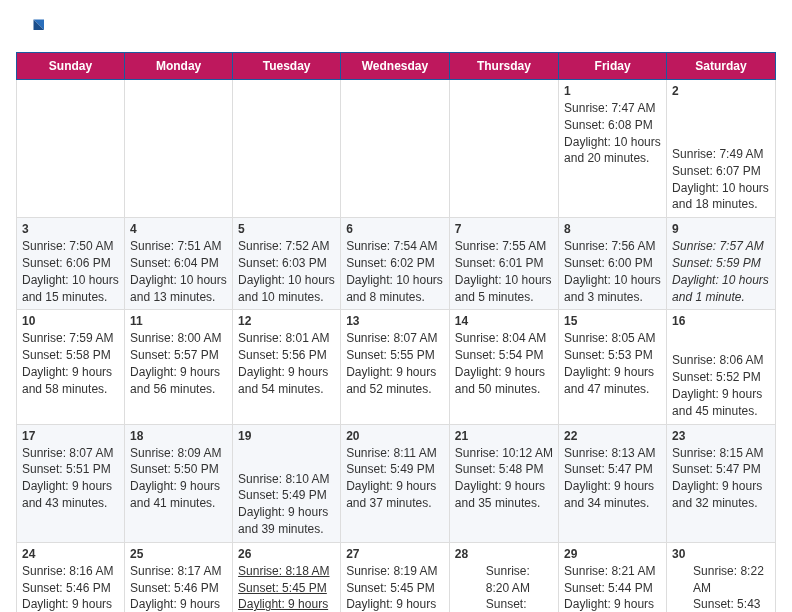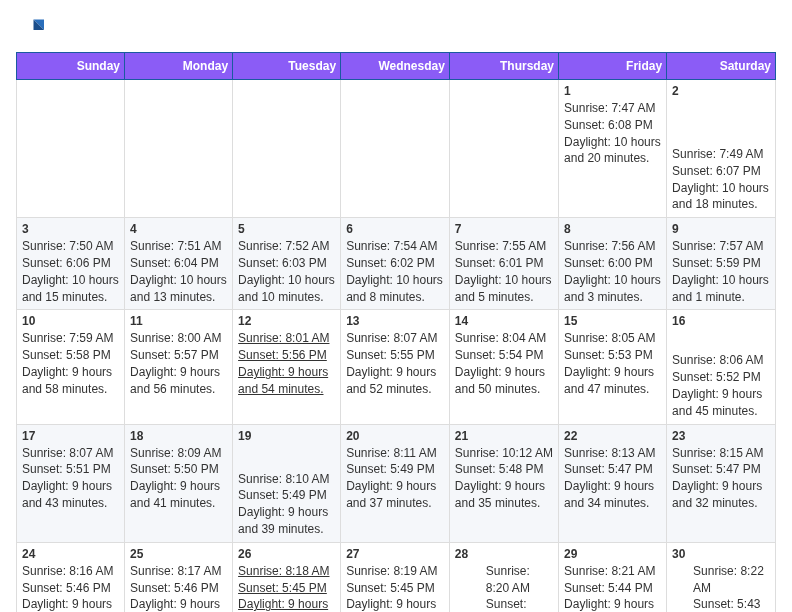--- a/index.html
+++ b/index.html
@@ -43,26 +43,26 @@
     .subtitle {
       font-size: 14px;
       color: #555;
     }
     .calendar {
       width: 100%;
       border-collapse: collapse;
       border: 1px solid #ccc;
     }
     .calendar th {
-      background-color: #8b5cf6;
+      background-color: #be185d;
       color: #fff;
       font-size: 12px;
       font-weight: bold;
       padding: 6px 4px;
-      text-align: right;
+      text-align: center;
       border: 1px solid #1a5aa0;
     }
     .calendar td {
       vertical-align: top;
       padding: 4px 5px;
       border: 1px solid #ddd;
       font-size: 10.5px;
       color: #333;
       width: 110px;
       min-height: 80px;
@@ -179,21 +179,21 @@
         </td>
         <td>
           <span class="day-number">8</span>
           <div class="day-info" style="white-space: pre-line;">Sunrise: 7:56 AM
 Sunset: 6:00 PM
 Daylight: 10 hours
 and 3 minutes.</div>
         </td>
         <td>
           <span class="day-number">9</span>
-          <div class="day-info" style="white-space: pre-line;">Sunrise: 7:57 AM
+          <div class="day-info" style="white-space: pre-line; font-style: italic;">Sunrise: 7:57 AM
 Sunset: 5:59 PM
 Daylight: 10 hours
 and 1 minute.</div>
         </td>
       </tr>
       <tr>
         <td>
           <span class="day-number">10</span>
           <div class="day-info" style="white-space: pre-line;">Sunrise: 7:59 AM
 Sunset: 5:58 PM
@@ -202,21 +202,21 @@
         </td>
         <td>
           <span class="day-number">11</span>
           <div class="day-info" style="white-space: pre-line;">Sunrise: 8:00 AM
 Sunset: 5:57 PM
 Daylight: 9 hours
 and 56 minutes.</div>
         </td>
         <td>
           <span class="day-number">12</span>
-          <div class="day-info" style="white-space: pre-line; text-decoration: underline;">Sunrise: 8:01 AM
+          <div class="day-info" style="white-space: pre-line;">Sunrise: 8:01 AM
 Sunset: 5:56 PM
 Daylight: 9 hours
 and 54 minutes.</div>
         </td>
         <td>
           <span class="day-number">13</span>
           <div class="day-info" style="white-space: pre-line;">Sunrise: 8:07 AM
 Sunset: 5:55 PM
 Daylight: 9 hours
 and 52 minutes.</div>

